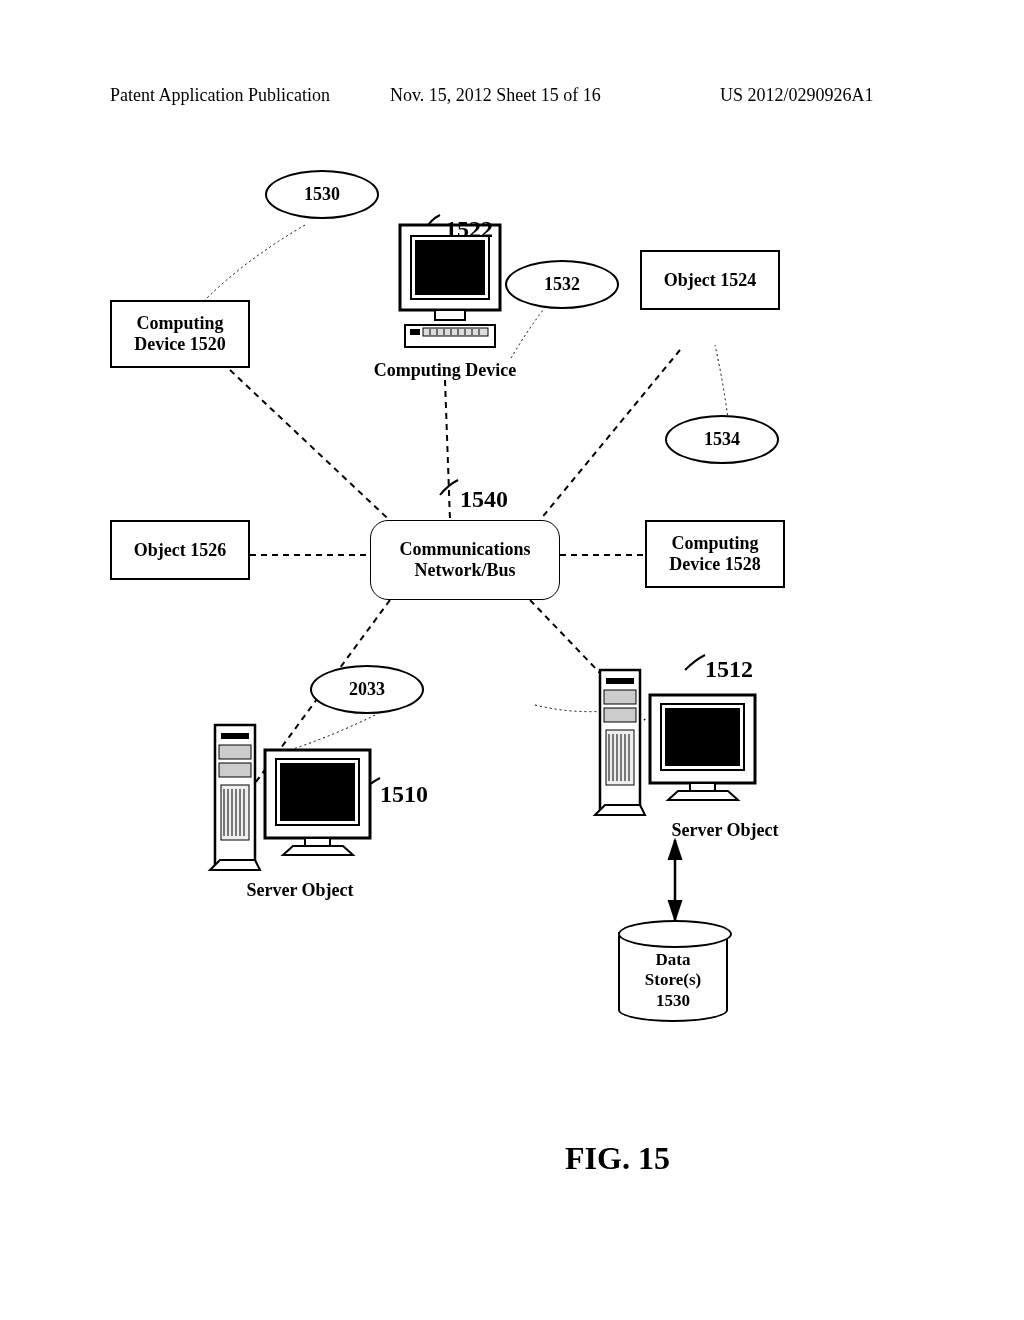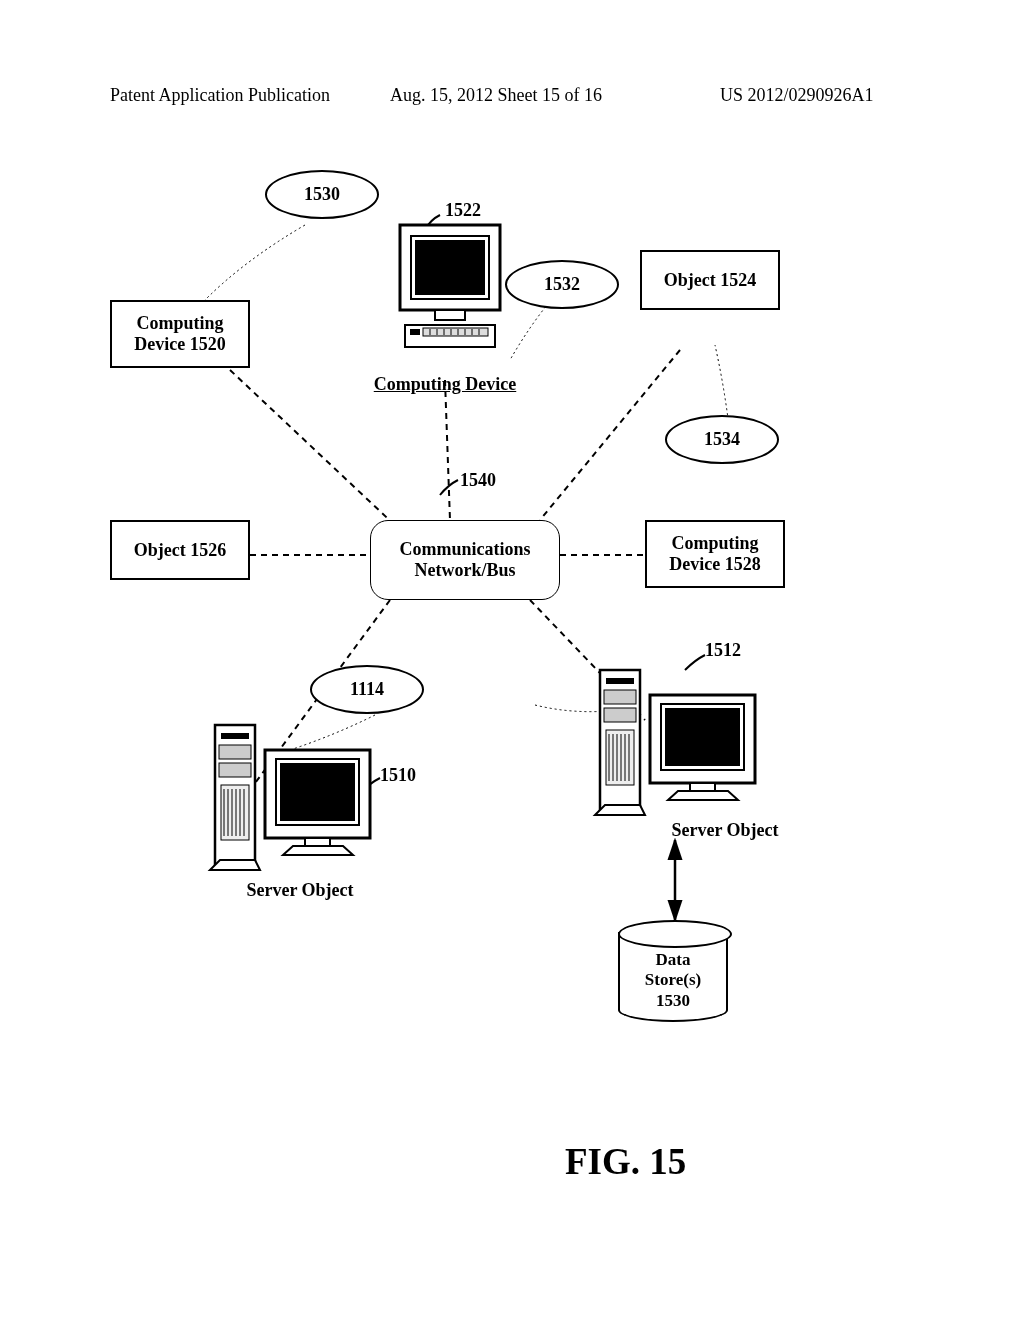--- a/index.html
+++ b/index.html
@@ -59,21 +59,22 @@
 .label {
   position: absolute;
   font-weight: bold;
   font-size: 18px;
   text-align: center;
 }
 
 .ref {
   position: absolute;
   font-weight: bold;
-  font-size: 18px;
+  font-size: 24px;
+  margin-top: 16px;
 }
 
 .cylinder {
   position: absolute;
   width: 110px;
   height: 110px;
 }
 .cylinder-top {
   width: 110px;
   height: 24px;
@@ -110,29 +111,29 @@
   top: 0;
   left: 0;
   width: 820px;
   height: 950px;
   pointer-events: none;
 }
 
 .fig-label {
   position: absolute;
   font-weight: bold;
-  font-size: 37px;
+  font-size: 32px;
 }
 </style>
 </head>
 <body>
 
 <div class="header">
   <span class="header-left">Patent Application Publication</span>
-  <span class="header-center">Aug. 15, 2012  Sheet 15 of 16</span>
+  <span class="header-center">Nov. 15, 2012  Sheet 15 of 16</span>
   <span class="header-right">US 2012/0290926A1</span>
 </div>
 
 <div class="diagram">
 
 <svg class="connections">
   <defs>
     <marker id="arrow" markerWidth="10" markerHeight="10" refX="8" refY="3" orient="auto">
       <path d="M0,0 L0,6 L9,3 z" fill="black"></path>
     </marker>
@@ -166,21 +167,21 @@
 <div class="ellipse" style="left:175px; top:10px; width:110px; height:45px;">
   <span>1530</span>
 </div>
 <div class="ellipse" style="left:415px; top:100px; width:110px; height:45px;">
   <span>1532</span>
 </div>
 <div class="ellipse" style="left:575px; top:255px; width:110px; height:45px;">
   <span>1534</span>
 </div>
 <div class="ellipse" style="left:220px; top:505px; width:110px; height:45px;">
-  <span>1114</span>
+  <span>2033</span>
 </div>
 
 <div class="box" style="left:20px; top:140px; width:140px; height:68px; white-space: pre-line;">
   <span>Computing
 Device 1520</span>
 </div>
 <div class="box" style="left:550px; top:90px; width:140px; height:60px;">
   <span>Object 1524</span>
 </div>
 <div class="box" style="left:20px; top:360px; width:140px; height:60px;">
@@ -206,21 +207,21 @@
   <rect x="38" y="113" width="65" height="8" fill="#ddd" stroke="black"></rect>
   <line x1="45" y1="114" x2="45" y2="120" stroke="black"></line>
   <line x1="52" y1="114" x2="52" y2="120" stroke="black"></line>
   <line x1="59" y1="114" x2="59" y2="120" stroke="black"></line>
   <line x1="66" y1="114" x2="66" y2="120" stroke="black"></line>
   <line x1="73" y1="114" x2="73" y2="120" stroke="black"></line>
   <line x1="80" y1="114" x2="80" y2="120" stroke="black"></line>
   <line x1="87" y1="114" x2="87" y2="120" stroke="black"></line>
   <line x1="94" y1="114" x2="94" y2="120" stroke="black"></line>
 </svg>
-<div class="label" style="left:265px; top:214px; width:180px;text-decoration:underline;">Computing Device</div>
+<div class="label" style="left:265px; top:200px; width:180px;">Computing Device</div>
 
 <svg style="position:absolute; left:115px; top:555px;" width="180" height="170">
 
   <rect x="10" y="10" width="40" height="140" fill="white" stroke="black" stroke-width="2.5"></rect>
   <rect x="16" y="18" width="28" height="6" fill="black"></rect>
   <rect x="14" y="30" width="32" height="14" fill="#ccc" stroke="black"></rect>
   <rect x="14" y="48" width="32" height="14" fill="#ccc" stroke="black"></rect>
   <rect x="16" y="70" width="28" height="55" fill="#eee" stroke="black"></rect>
   <line x1="19" y1="74" x2="19" y2="121" stroke="black"></line>
   <line x1="23" y1="74" x2="23" y2="121" stroke="black"></line>

